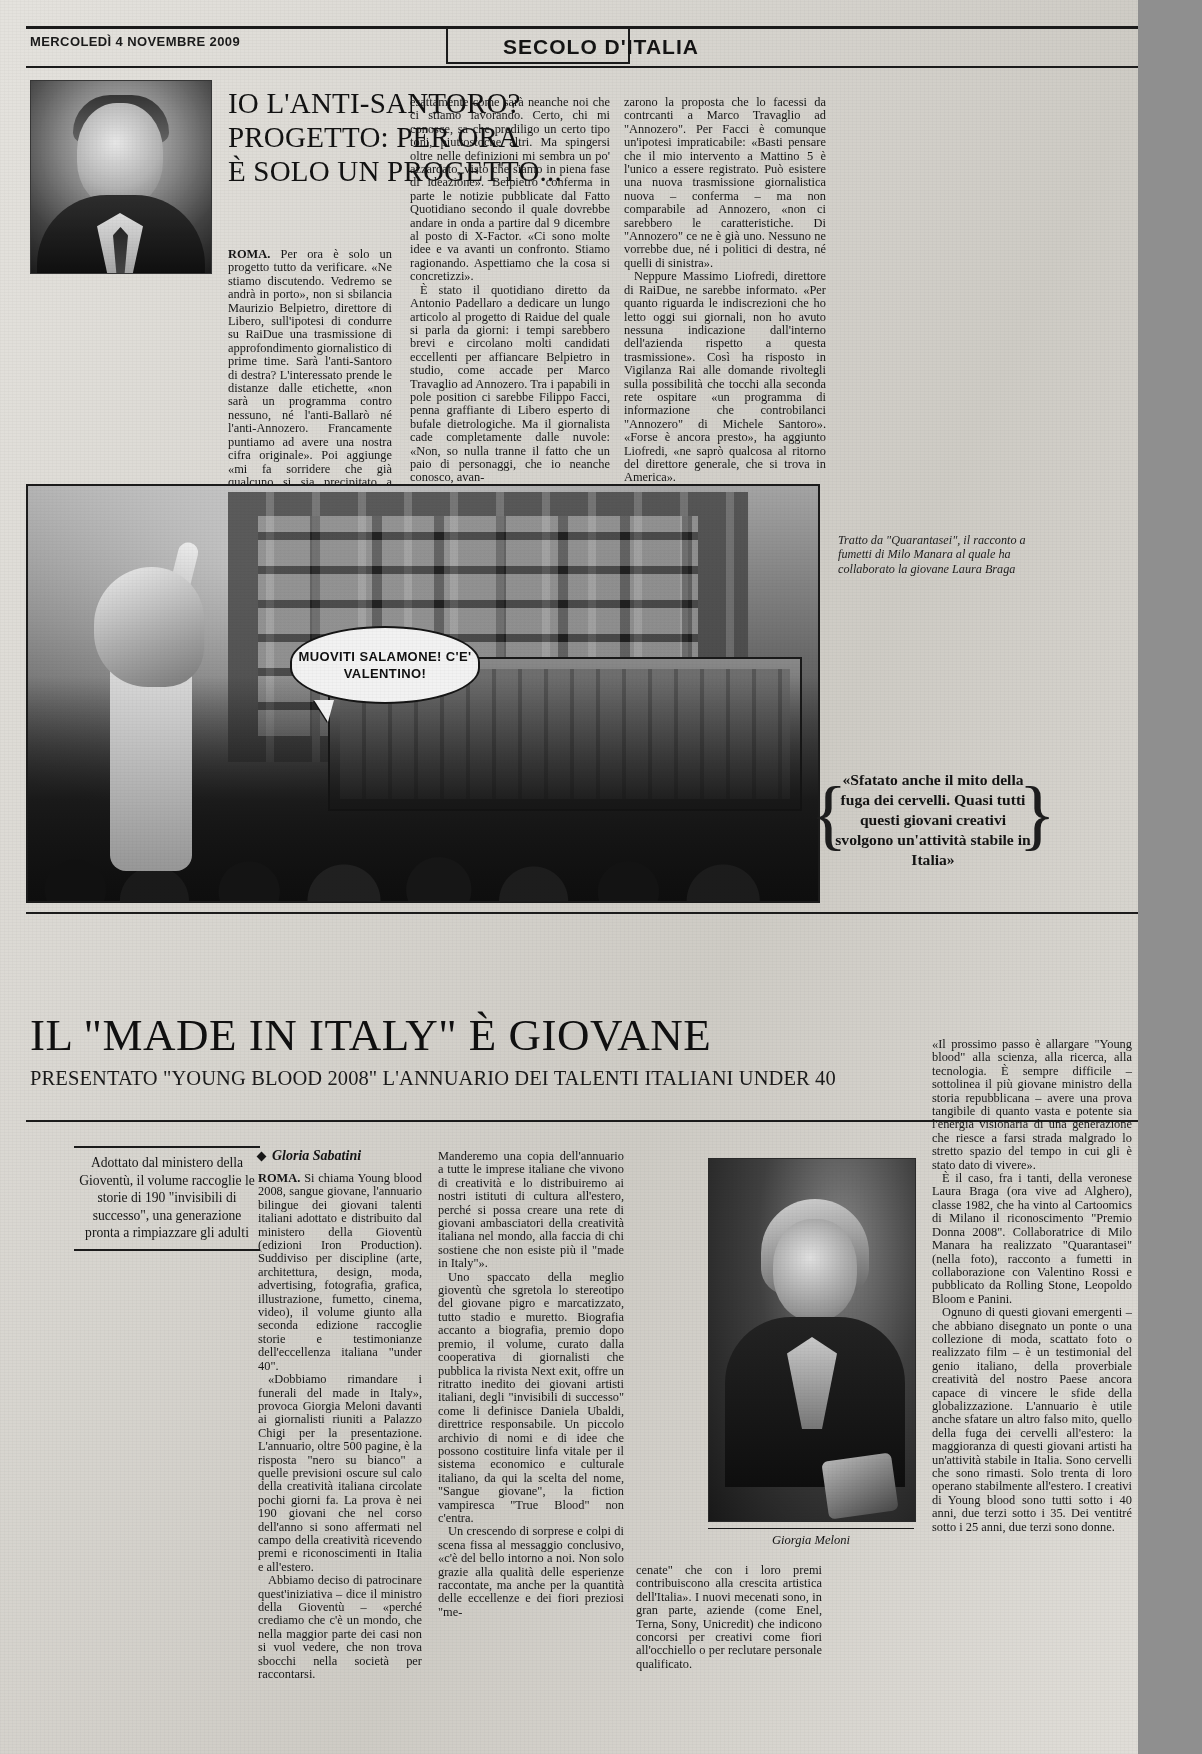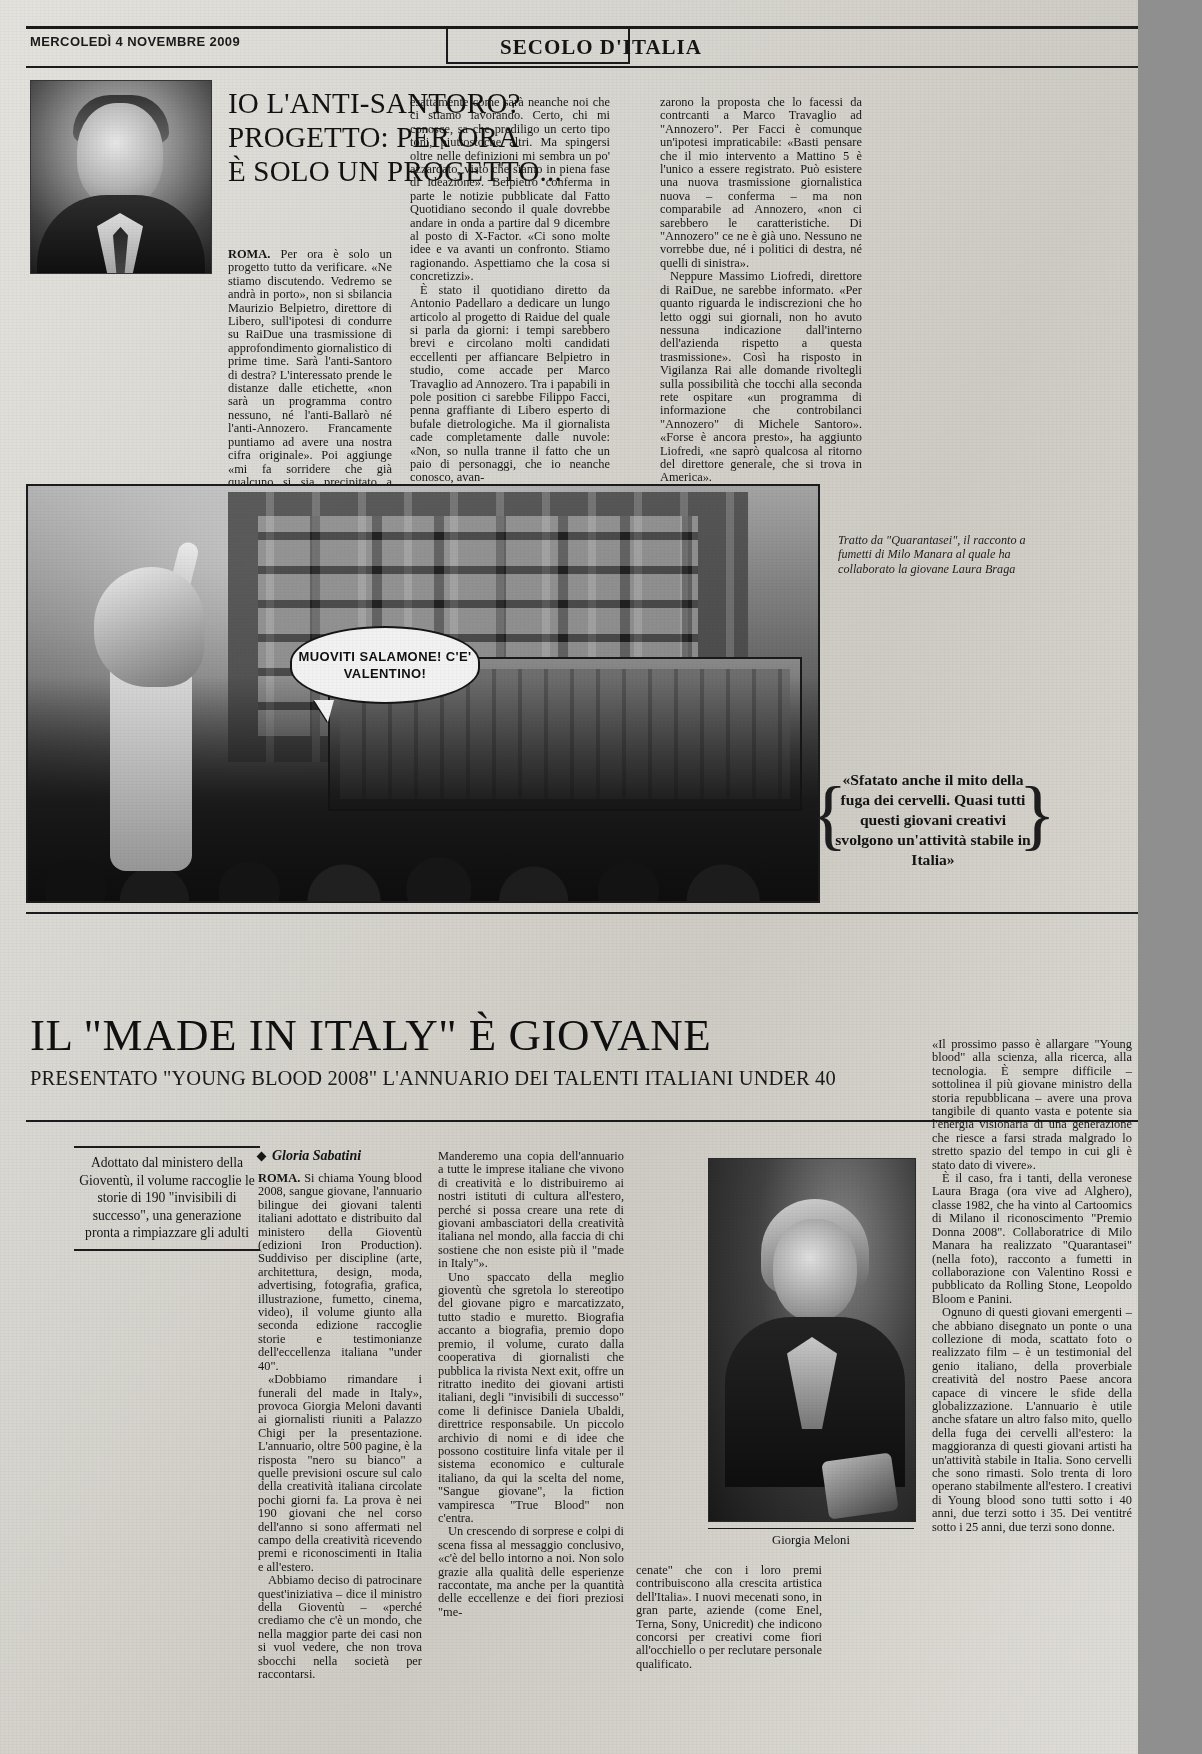--- a/index.html
+++ b/index.html
@@ -52,21 +52,21 @@
     font-size: 13px;
     letter-spacing: .4px;
     font-weight: 700;
     color: #1a1a1a;
   }
   .masthead .paper-name {
     position: absolute;
     left: 0; right: 0;
     top: 9px;
     text-align: center;
-    font-family: Liberation Serif, serif;
+    font-family: Liberation Sans, sans-serif;
     font-size: 21px;
     letter-spacing: 1px;
     font-variant: small-caps;
     font-weight: 600;
   }
   .masthead .name-box {
     position: absolute;
     left: 420px;
     top: 2px;
     width: 180px;
@@ -437,20 +437,21 @@
     transform: rotate(-8deg);
   }
   .photo-caption {
     position: absolute;
     left: 708px;
     top: 1528px;
     width: 206px;
     border-top: 1px solid #1b1b1b;
     padding-top: 4px;
     font-size: 12.6px;
+    font-style: italic;
     text-align: center;
   }
 </style>
 </head>
 <body>
 
 <div class="page">
 
   <div class="masthead">
     <div class="rule-top"></div>
@@ -477,21 +478,21 @@
 
   <div class="col" style="left:228px; top:248px; width:164px;">
     <p class="first"><span class="dropcity">ROMA.</span><span> Per ora è solo un progetto tutto da verificare. «Ne stiamo discutendo. Vedremo se andrà in porto», non si sbilancia Maurizio Belpietro, direttore di Libero, sull'ipotesi di condurre su RaiDue una trasmissione di approfondimento giornalistico di prime time. Sarà l'anti-Santoro di destra? L'interessato prende le distanze dalle etichette, «non sarà un programma contro nessuno, né l'anti-Ballarò né l'anti-Annozero. Francamente puntiamo ad avere una nostra cifra originale». Poi aggiunge «mi fa sorridere che già qualcuno si sia precipitato a definirlo l'Annozero del centrodestra piuttosto che l'anti-Ballarò». Visto che ancora non sappiamo</span></p>
   </div>
 
   <div class="col" style="left:410px; top:96px; width:200px;">
     <p class="first">esattamente come sarà neanche noi che ci stiamo lavorando. Certo, chi mi conosce, sa che prediligo un certo tipo toni, piuttostoche altri. Ma spingersi oltre nelle definizioni mi sembra un po' azzardato, visto che siamo in piena fase di ideazione». Belpietro conferma in parte le notizie pubblicate dal Fatto Quotidiano secondo il quale dovrebbe andare in onda a partire dal 9 dicembre al posto di X-Factor. «Ci sono molte idee e va avanti un confronto. Stiamo ragionando. Aspettiamo che la cosa si concretizzi».</p>
     <p>È stato il quotidiano diretto da Antonio Padellaro a dedicare un lungo articolo al progetto di Raidue del quale si parla da giorni: i tempi sarebbero brevi e circolano molti candidati eccellenti per affiancare Belpietro in studio, come accade per Marco Travaglio ad Annozero. Tra i papabili in pole position ci sarebbe Filippo Facci, penna graffiante di Libero esperto di bufale dietrologiche. Ma il giornalista cade completamente dalle nuvole: «Non, so nulla tranne il fatto che un paio di personaggi, che io neanche conosco, avan-</p>
   </div>
 
-  <div class="col" style="left:660px; top:96px; width:202px;">
+  <div class="col" style="left:624px; top:96px; width:202px;">
     <p class="first">zarono la proposta che lo facessi da contrcanti a Marco Travaglio ad "Annozero". Per Facci è comunque un'ipotesi impraticabile: «Basti pensare che il mio intervento a Mattino 5 è l'unico a essere registrato. Può esistere una nuova trasmissione giornalistica nuova – conferma – ma non comparabile ad Annozero, «non ci sarebbero le caratteristiche. Di "Annozero" ce ne è già uno. Nessuno ne vorrebbe due, né i politici di destra, né quelli di sinistra».</p>
     <p>Neppure Massimo Liofredi, direttore di RaiDue, ne sarebbe informato. «Per quanto riguarda le indiscrezioni che ho letto oggi sui giornali, non ho avuto nessuna indicazione dall'interno dell'azienda rispetto a questa trasmissione». Così ha risposto in Vigilanza Rai alle domande rivoltegli sulla possibilità che tocchi alla seconda rete ospitare «un programma di informazione che controbilanci "Annozero" di Michele Santoro». «Forse è ancora presto», ha aggiunto Liofredi, «ne saprò qualcosa al ritorno del direttore generale, che si trova in America».</p>
   </div>
 
   <div class="comic">
     <div class="sky"></div>
     <div class="building"></div>
     <div class="window-grid"></div>
     <div class="truck">
         <div class="panel"></div>

